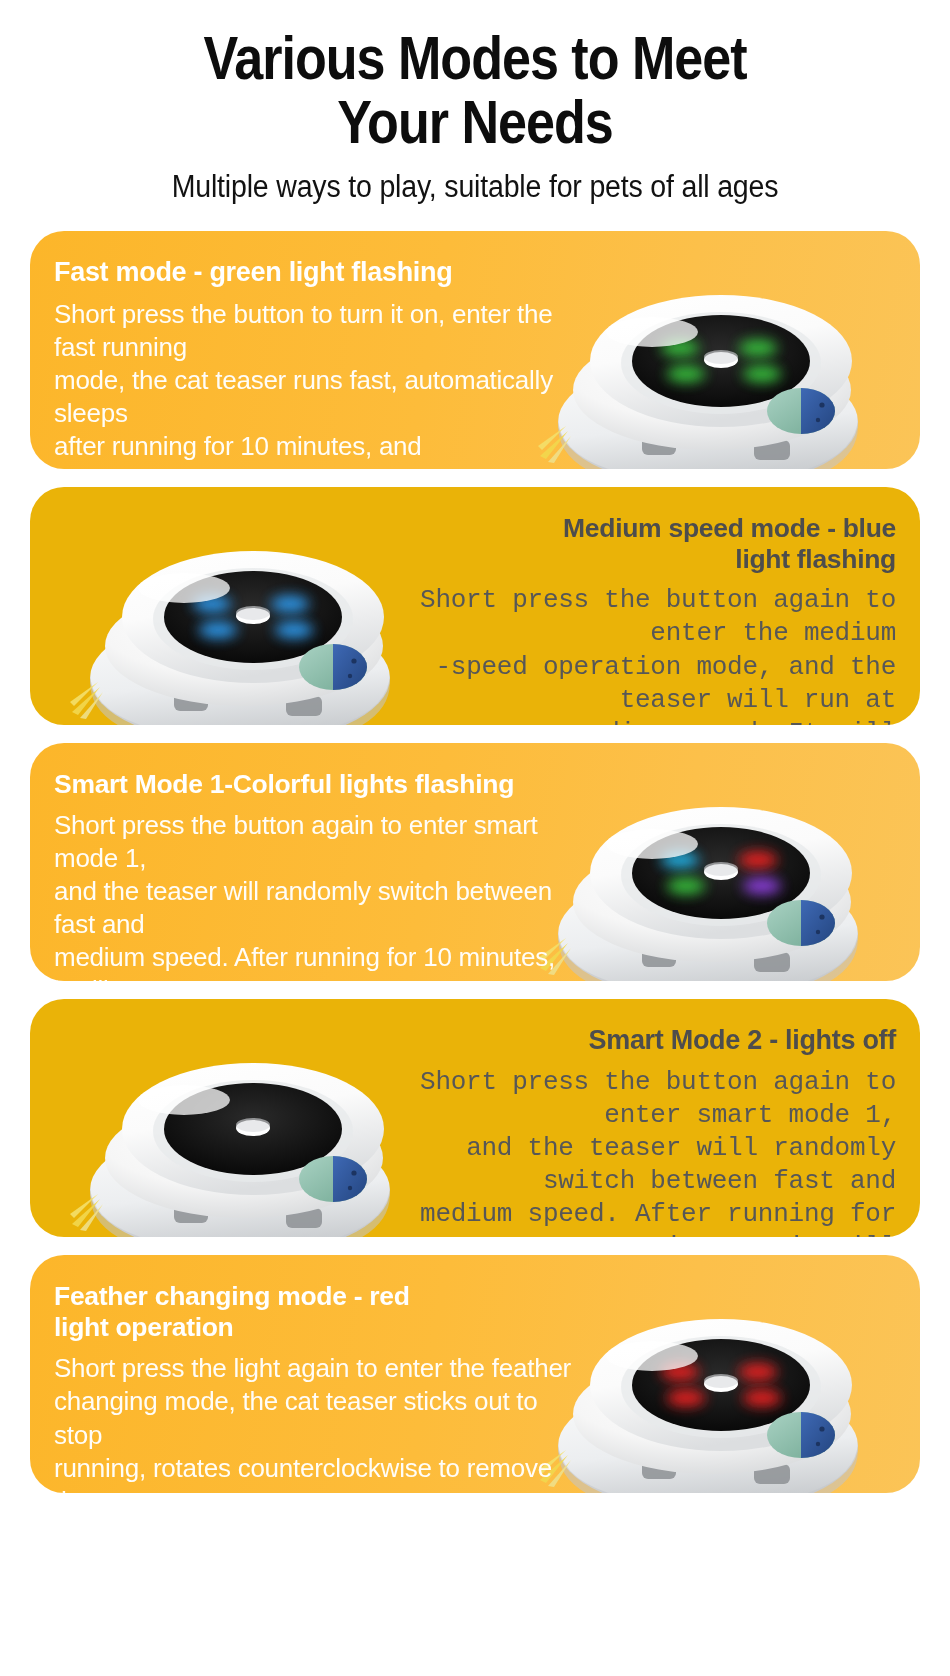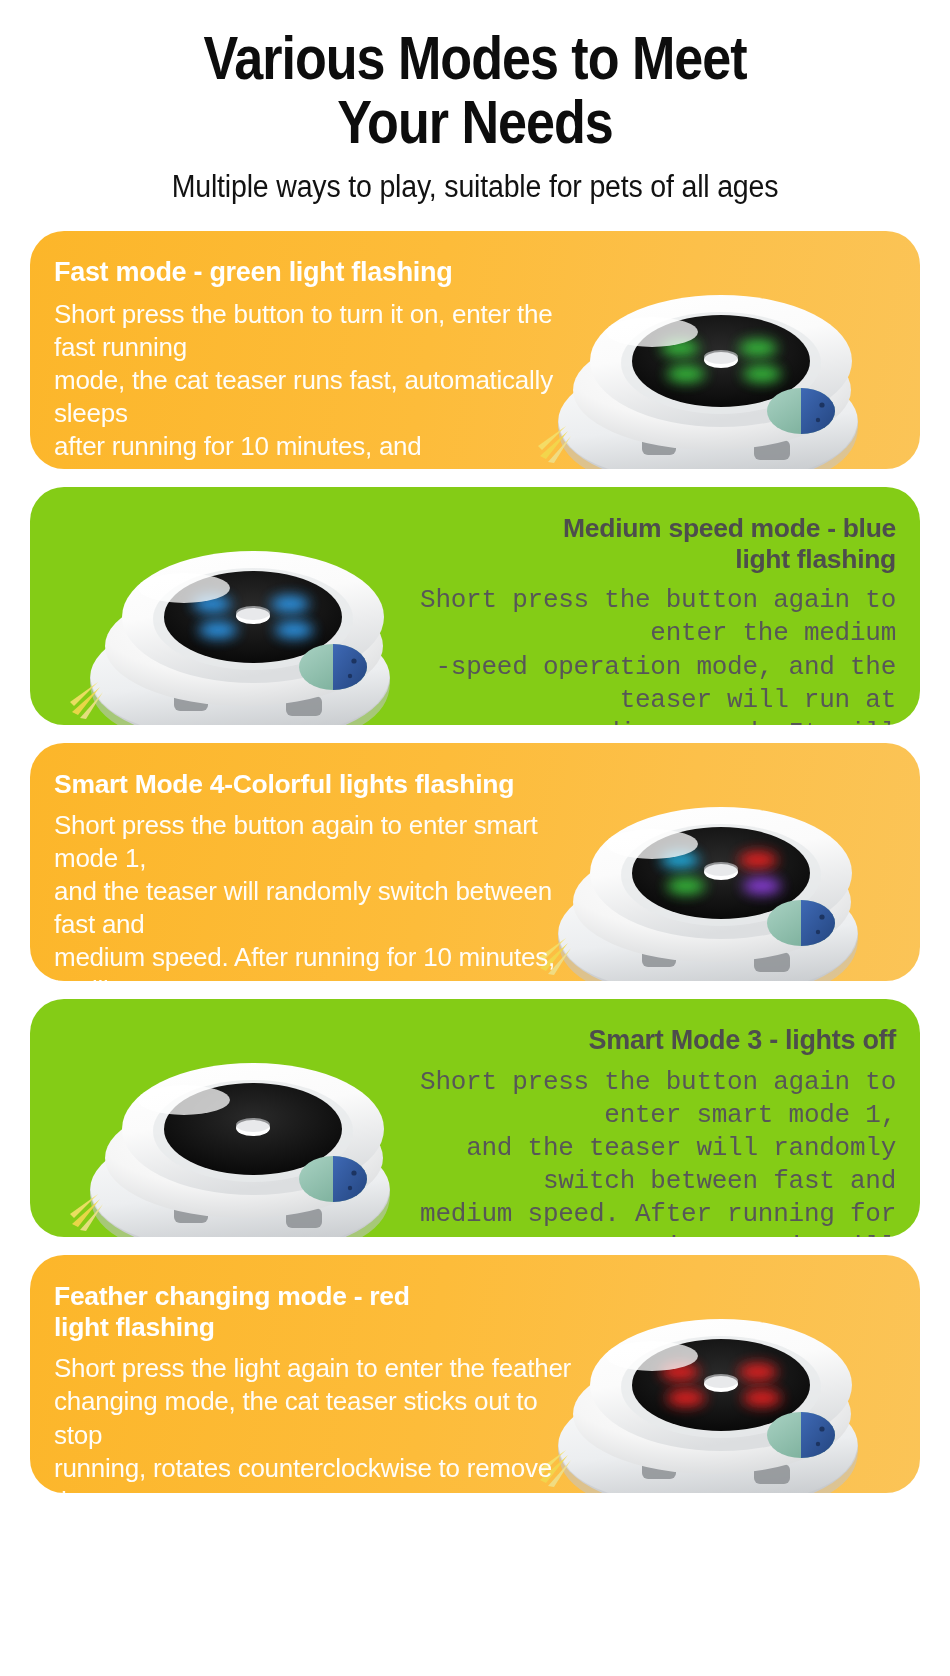--- a/index.html
+++ b/index.html
@@ -37,21 +37,21 @@
   .cards { margin-top:26px; padding:0 30px; display:flex; flex-direction:column; gap:18px;justify-content:space-between; }
   .card {
     position:relative;
     border-radius:34px;
     overflow:hidden;
     height:238px;
   }
   .card.orange {
     background:linear-gradient(100deg,#fcb62a 0%, #fdbc3a 45%, #fcc04a 72%, #fbc457 100%);
   }
-  .card.gray { background:#84cc16; }
+  .card.gray { background:#eab308; }
 
   .card-text {
     position:absolute;
     top:26px;
     z-index:5;
   }
   .card.orange .card-text { left:24px; width:520px; text-align:left; }
   .card.gray  .card-text { right:24px; width:500px; text-align:right; }
 
   .card-title {
@@ -348,21 +348,21 @@
       <ellipse cx="279" cy="171" rx="34" ry="23" fill="url(#tealp2)"></ellipse>
       <path d="M279 148 A34 23 0 0 1 279 194 Z" fill="url(#bluep2)"></path>
       <circle cx="300" cy="165" r="2.6" fill="#1c3461"></circle>
       <circle cx="296" cy="180" r="2.2" fill="#1c3461"></circle>
     </g>
 
     <ellipse cx="130" cy="92" rx="46" ry="15" fill="#ffffff" opacity="0.75"></ellipse>
   </svg>
         </div>
         <div class="card-text">
-          <div class="card-title wide" style="white-space: pre-line;">Smart Mode 4-Colorful lights flashing</div>
+          <div class="card-title wide" style="white-space: pre-line;">Smart Mode 1-Colorful lights flashing</div>
           <div class="card-body">Short press the button again to enter smart mode 1,
 and the teaser will randomly switch between fast and
 medium speed. After running for 10 minutes, it will
 automatically sleep, and it will automatically turn on
 every 4 hours. It will automatically recognize the
 night, and it will automatically sleep at night.</div>
         </div>
       </div>
       <div class="card gray">
         <div class="product">
@@ -433,21 +433,21 @@
       <ellipse cx="279" cy="171" rx="34" ry="23" fill="url(#tealp3)"></ellipse>
       <path d="M279 148 A34 23 0 0 1 279 194 Z" fill="url(#bluep3)"></path>
       <circle cx="300" cy="165" r="2.6" fill="#1c3461"></circle>
       <circle cx="296" cy="180" r="2.2" fill="#1c3461"></circle>
     </g>
 
     <ellipse cx="130" cy="92" rx="46" ry="15" fill="#ffffff" opacity="0.75"></ellipse>
   </svg>
         </div>
         <div class="card-text">
-          <div class="card-title" style="white-space: pre-line;">Smart Mode 3 - lights off</div>
+          <div class="card-title" style="white-space: pre-line;">Smart Mode 2 - lights off</div>
           <div class="card-body">Short press the button again to enter smart mode 1,
 and the teaser will randomly switch between fast and
 medium speed. After running for 10 minutes, it will
 automatically sleep, and it will automatically turn on
 every 4 hours. It will automatically recognize the night,
 and it will automatically sleep at night.</div>
         </div>
       </div>
       <div class="card orange">
         <div class="product">
@@ -522,21 +522,21 @@
       <path d="M279 148 A34 23 0 0 1 279 194 Z" fill="url(#bluep4)"></path>
       <circle cx="300" cy="165" r="2.6" fill="#1c3461"></circle>
       <circle cx="296" cy="180" r="2.2" fill="#1c3461"></circle>
     </g>
 
     <ellipse cx="130" cy="92" rx="46" ry="15" fill="#ffffff" opacity="0.75"></ellipse>
   </svg>
         </div>
         <div class="card-text">
           <div class="card-title wide" style="white-space: pre-line;">Feather changing mode - red
-light flashing</div>
+light operation</div>
           <div class="card-body">Short press the light again to enter the feather
 changing mode, the cat teaser sticks out to stop
 running, rotates counterclockwise to remove the
 feathers, and replaces them with new ones.</div>
         </div>
       </div>
     </div>
 
 </div>
 

